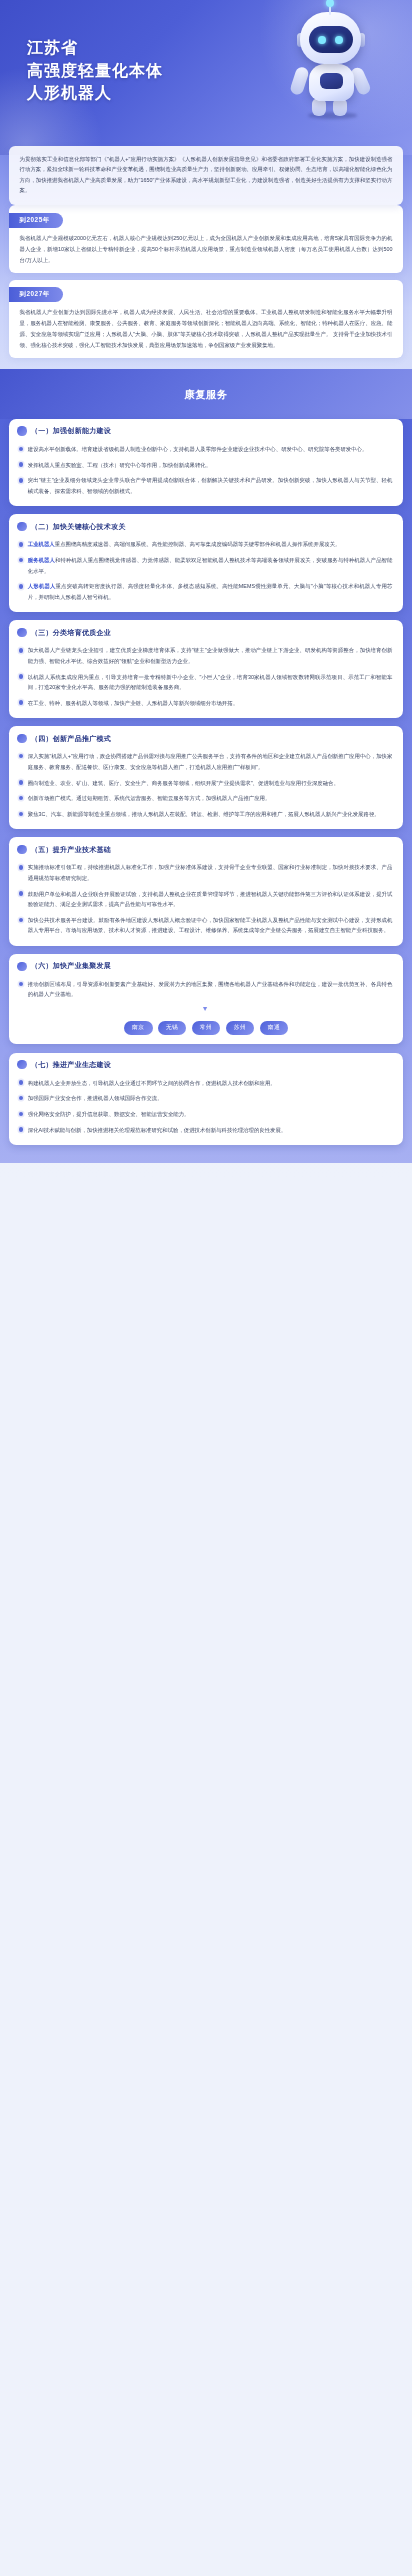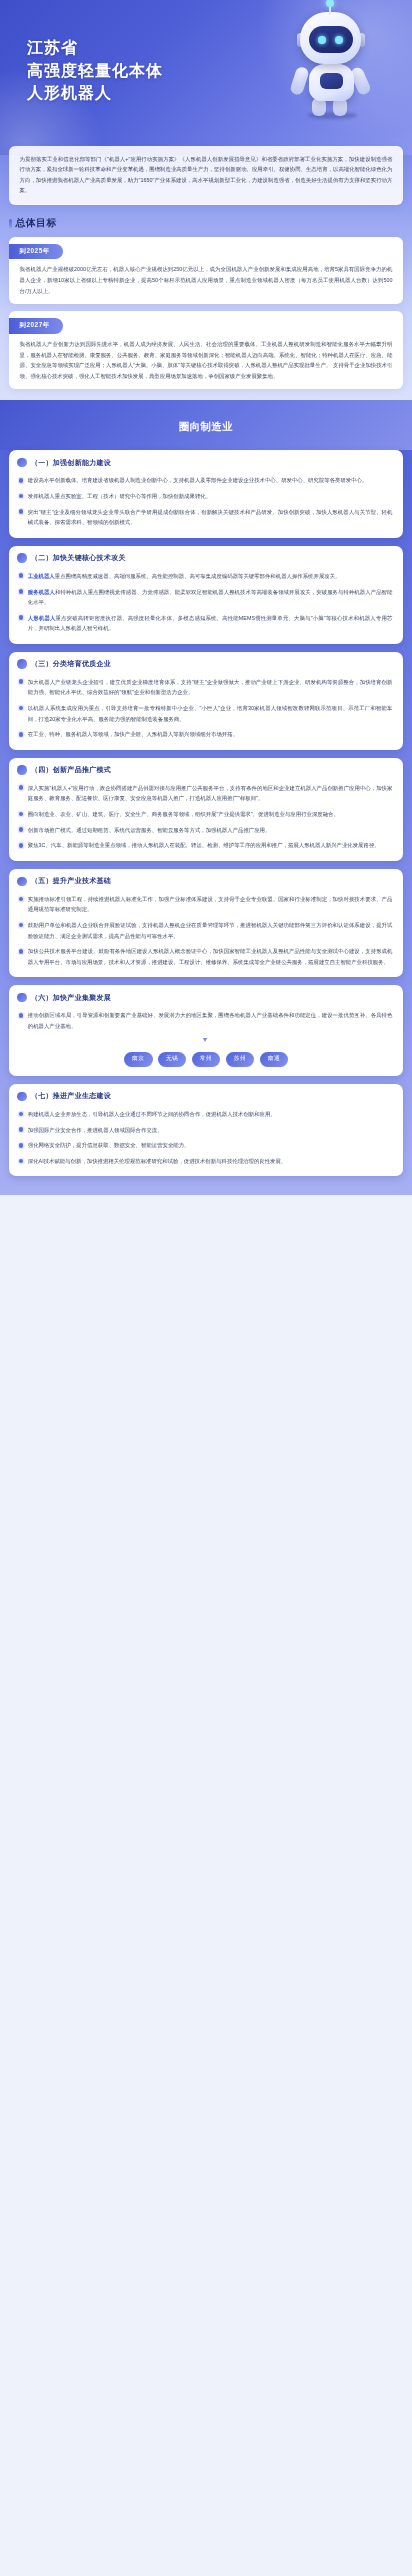--- a/index.html
+++ b/index.html
@@ -344,35 +344,34 @@
 
     <div class="title-block">
       <div class="line">江苏省</div>
       <div class="line">高强度轻量化本体</div>
       <div class="line">人形机器人</div>
     </div>
   </div>
 
   <div class="intro">为贯彻落实工业和信息化部等部门《"机器人+"应用行动实施方案》《人形机器人创新发展指导意见》和省委省政府部署工业化实施方案，加快建设制造强省行动方案，紧扣全球新一轮科技革命和产业变革机遇，围绕制造业高质量生产力，坚持创新驱动、应用牵引、权健协同、生态培育，以高端化智能化绿色化为方向，加快推进我省机器人产业高质量发展，助力"1650"产业体系建设，高水平规划新型工业化，力建设制造强省，创造美好生活提供有力支撑和坚实行动方案。</div>
 
-  <div class="sec-title">总体目标</div>
 
   <div class="card">
     <div class="year-chip">到2025年</div>
     <div class="goal-text">我省机器人产业规模破2000亿元左右，机器人核心产业规模达到250亿元以上，成为全国机器人产业创新发展和集成应用高地，培育5家具有国际竞争力的机器人企业，新增10家以上省级以上专精特新企业，提高50个标杆示范机器人应用场景，重点制造业领域机器人密度（每万名员工使用机器人台数）达到500台/万人以上。</div>
   </div>
 
   <div class="card">
     <div class="year-chip">到2027年</div>
     <div class="goal-text">我省机器人产业创新力达到国际先进水平，机器人成为经济发展、人民生活、社会治理的重要载体。工业机器人整机研发制造和智能化服务水平大幅攀升明显，服务机器人在智能检测、康复服务、公共服务、教育、家庭服务等领域创新深化；智能机器人迈向高端、系统化、智能化；特种机器人在医疗、应急、能源、安全应急等领域实现广泛应用；人形机器人"大脑、小脑、肢体"等关键核心技术取得突破，人形机器人整机产品实现批量生产。
 支持骨干企业加快技术引领、强化核心技术突破，强化人工智能技术加快发展，典型应用场景加速落地，争创国家级产业发展聚集地。</div>
   </div>
 
   <div class="band">
-    <div class="sec-title center">圈向制造业</div>
+    <div class="sec-title center">康复服务</div>
   </div>
 
   <div class="task-wrap">
 
     <div class="task-card">
       <div class="task-head">
         <span class="dot"></span>
         <span class="t">（一）加强创新能力建设</span>
       </div>
       <div class="bullet">

